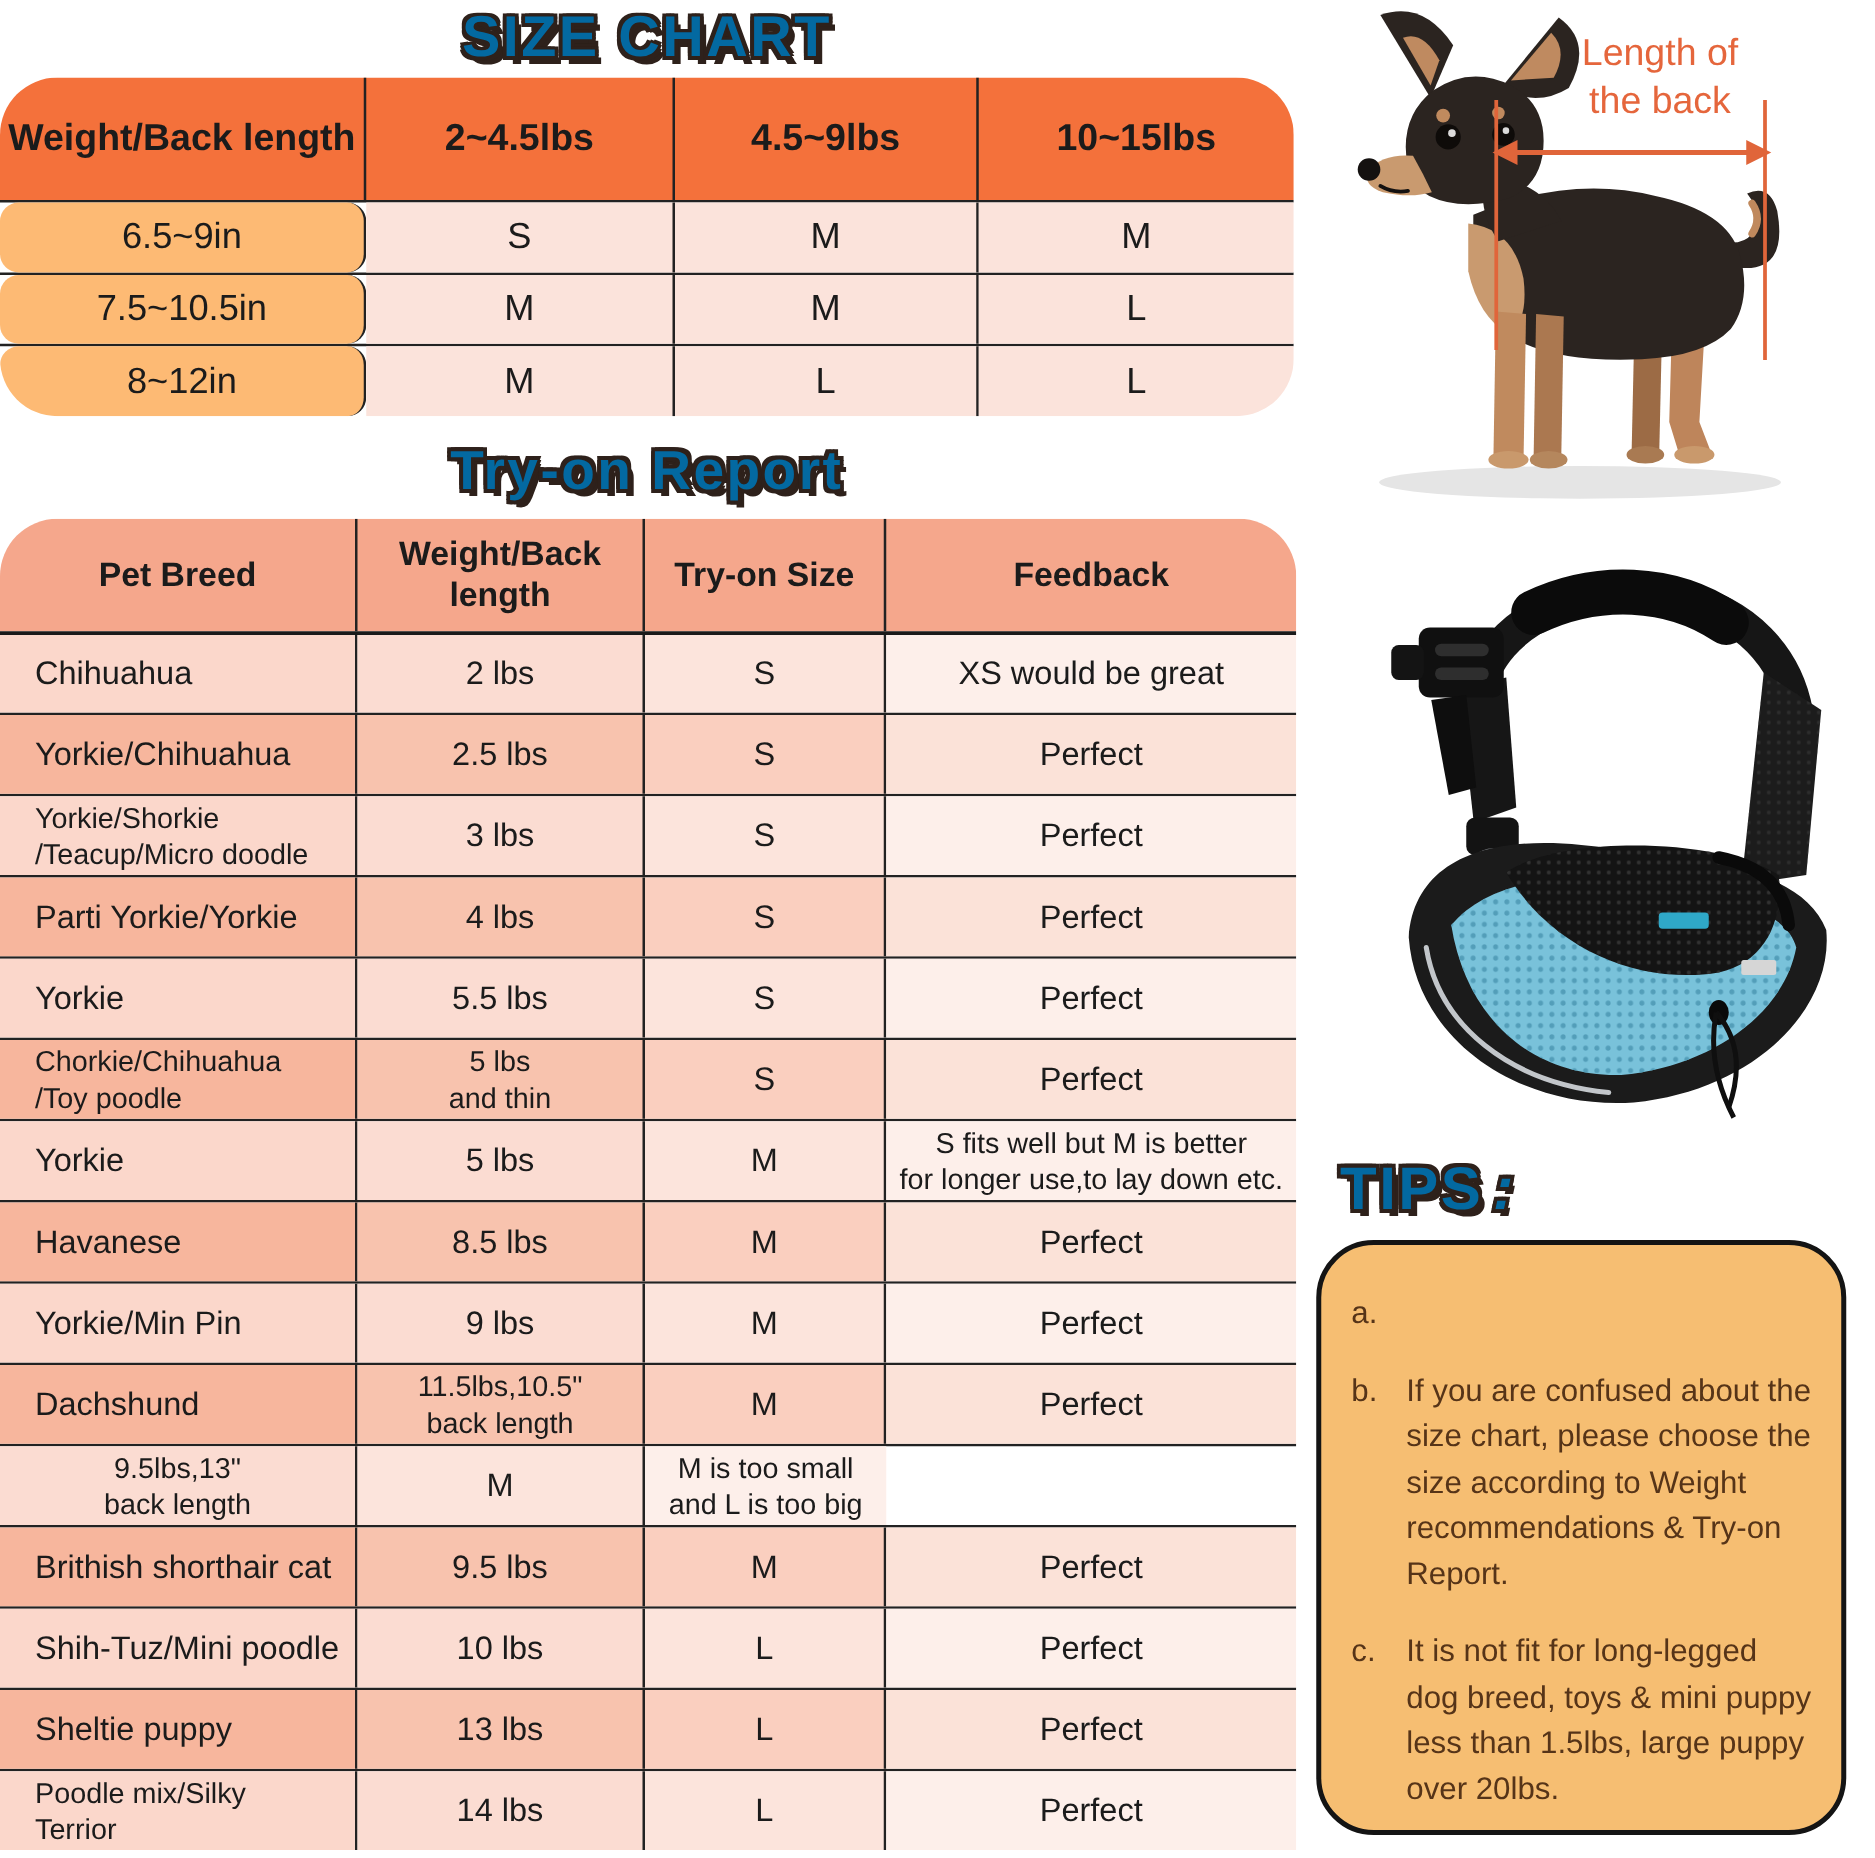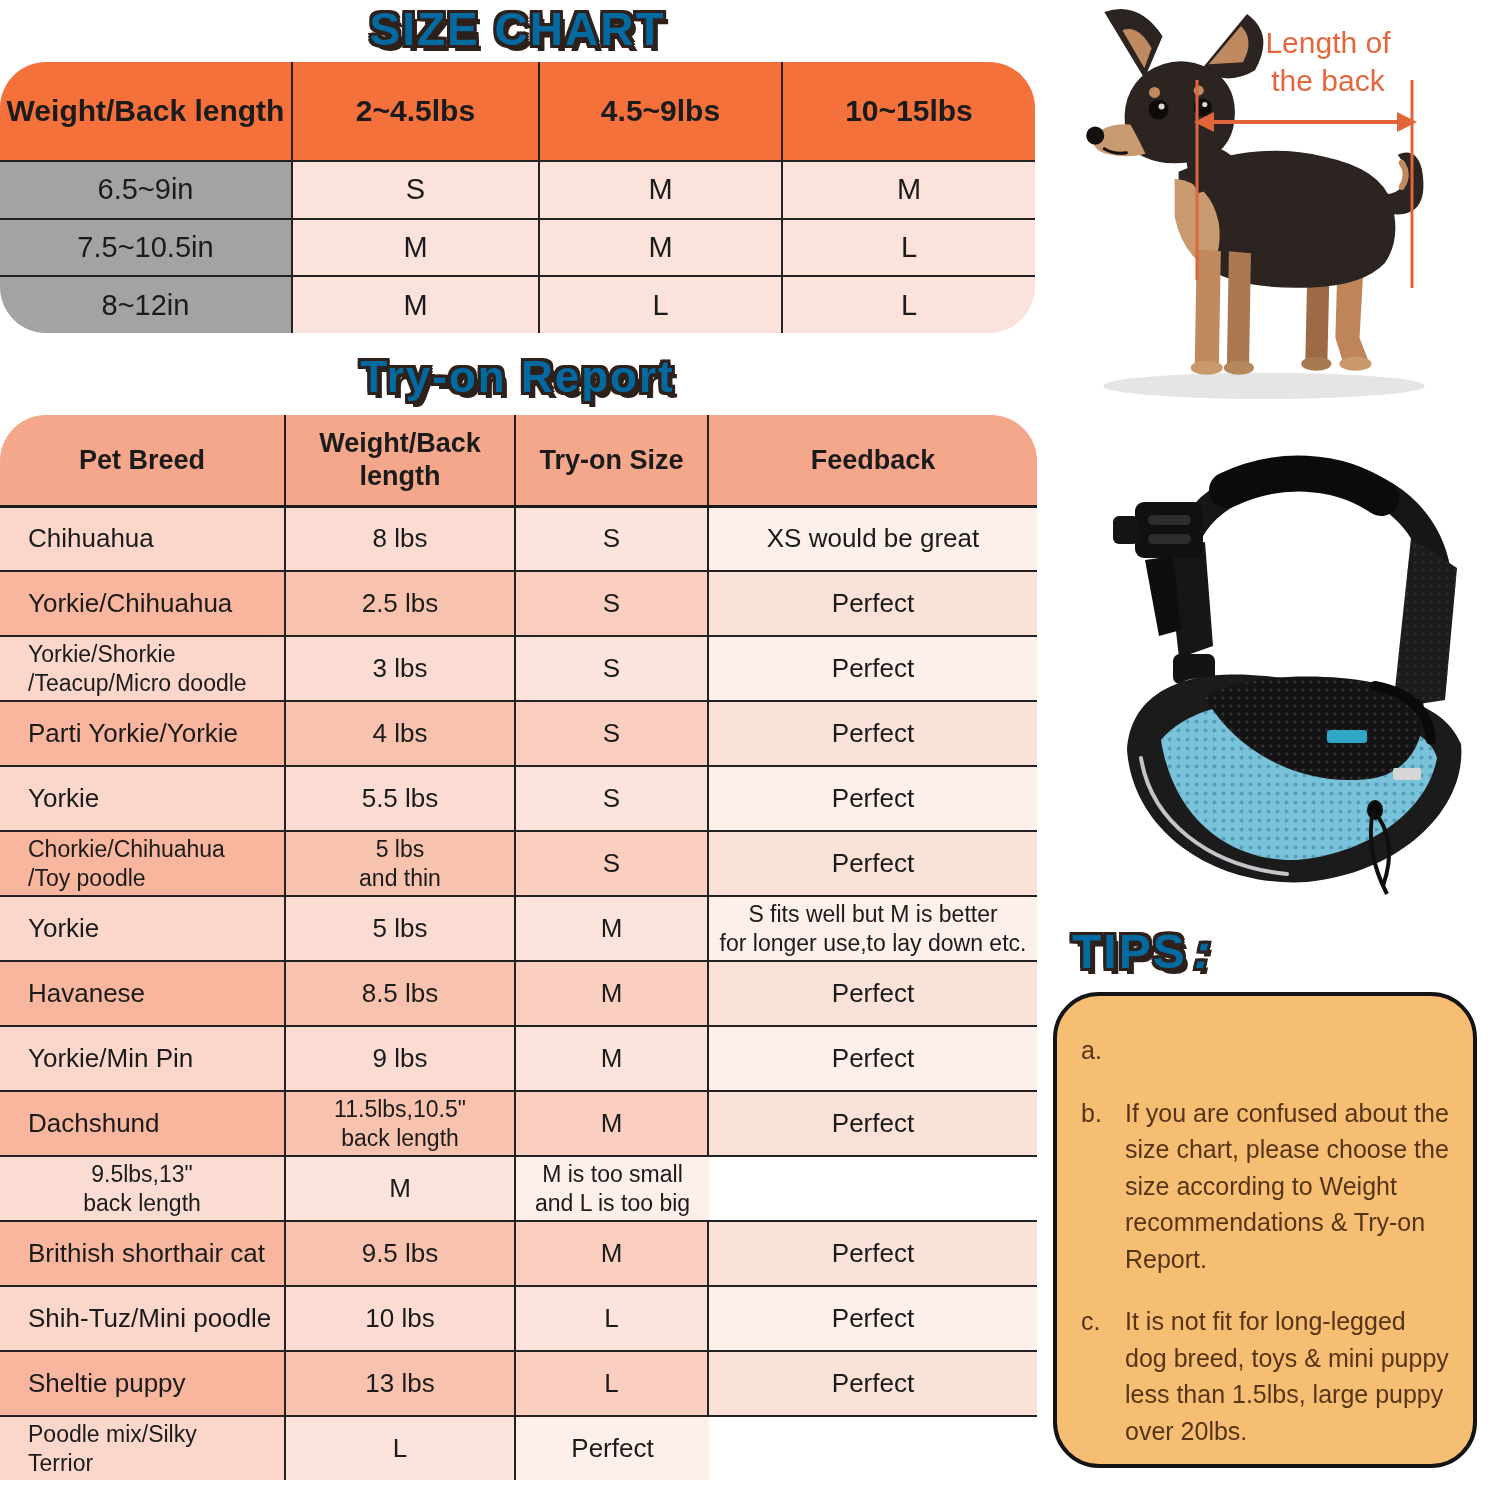--- a/index.html
+++ b/index.html
@@ -27,21 +27,21 @@
 
   
   .sizechart { position:absolute; left:0; top:62px; width:1035px; border-radius:46px; overflow:hidden; }
   .sc-row { display:grid; grid-template-columns:293px 247px 243px 252px; }
   .sc-row > .cell { border-right:2px solid #222222; }
   .sc-row > .cell:last-child { border-right:none; }
   .sc-header { height:98px; background:#f4713b; }
   .sc-header .cell { font-weight:bold; font-size:30px; }
   .sc-body .sc-row { height:57.7px; border-top:2px solid #222222; }
   .sc-body .cell { font-size:29px; background:#fbe3db; }
-  .sc-body .cell.rowlabel { background:#a3a3a3; }
+  .sc-body .cell.rowlabel { background:#fdba74;border-radius:15px; }
 
   
   .tryon { position:absolute; left:0; top:415px; width:1037px; height:1071px;
            border-radius:46px 46px 0 0; overflow:hidden; }
   .t-row { display:grid; grid-template-columns:286px 230px 193px 328px; }
   .t-row > .cell { border-right:2px solid #222222; }
   .t-row > .cell:last-child { border-right:none; }
   .t-header { height:90px; background:#f5a78c; }
   .t-header .cell { font-weight:bold; font-size:27px; }
   .t-body .t-row { height:65px; border-top:2px solid #222222; }
@@ -118,21 +118,21 @@
   <div class="tryon">
     <div class="t-row t-header">
       <div class="cell">Pet Breed</div>
       <div class="cell">Weight/Back length</div>
       <div class="cell">Try-on Size</div>
       <div class="cell">Feedback</div>
     </div>
     <div class="t-body">
       <div class="t-row">
         <div class="cell breed c0">Chihuahua</div>
-        <div class="cell c1">8 lbs</div>
+        <div class="cell c1">2 lbs</div>
         <div class="cell c2">S</div>
         <div class="cell c3">XS would be great</div>
       </div>
       <div class="t-row">
         <div class="cell breed c0">Yorkie/Chihuahua</div>
         <div class="cell c1">2.5 lbs</div>
         <div class="cell c2">S</div>
         <div class="cell c3">Perfect</div>
       </div>
       <div class="t-row">
@@ -209,20 +209,21 @@
       </div>
       <div class="t-row">
         <div class="cell breed c0">Sheltie puppy</div>
         <div class="cell c1">13 lbs</div>
         <div class="cell c2">L</div>
         <div class="cell c3">Perfect</div>
       </div>
       <div class="t-row">
         <div class="cell breed sm c0">Poodle mix/Silky
 Terrior</div>
+        <div class="cell c1">14 lbs</div>
         <div class="cell c2">L</div>
         <div class="cell c3">Perfect</div>
       </div>
     </div>
   </div>
 
   <div class="dog-figure">
     <svg viewBox="0 0 410 400">
       <ellipse cx="215" cy="378" rx="160" ry="13" fill="#e5e5e5"></ellipse>
 

